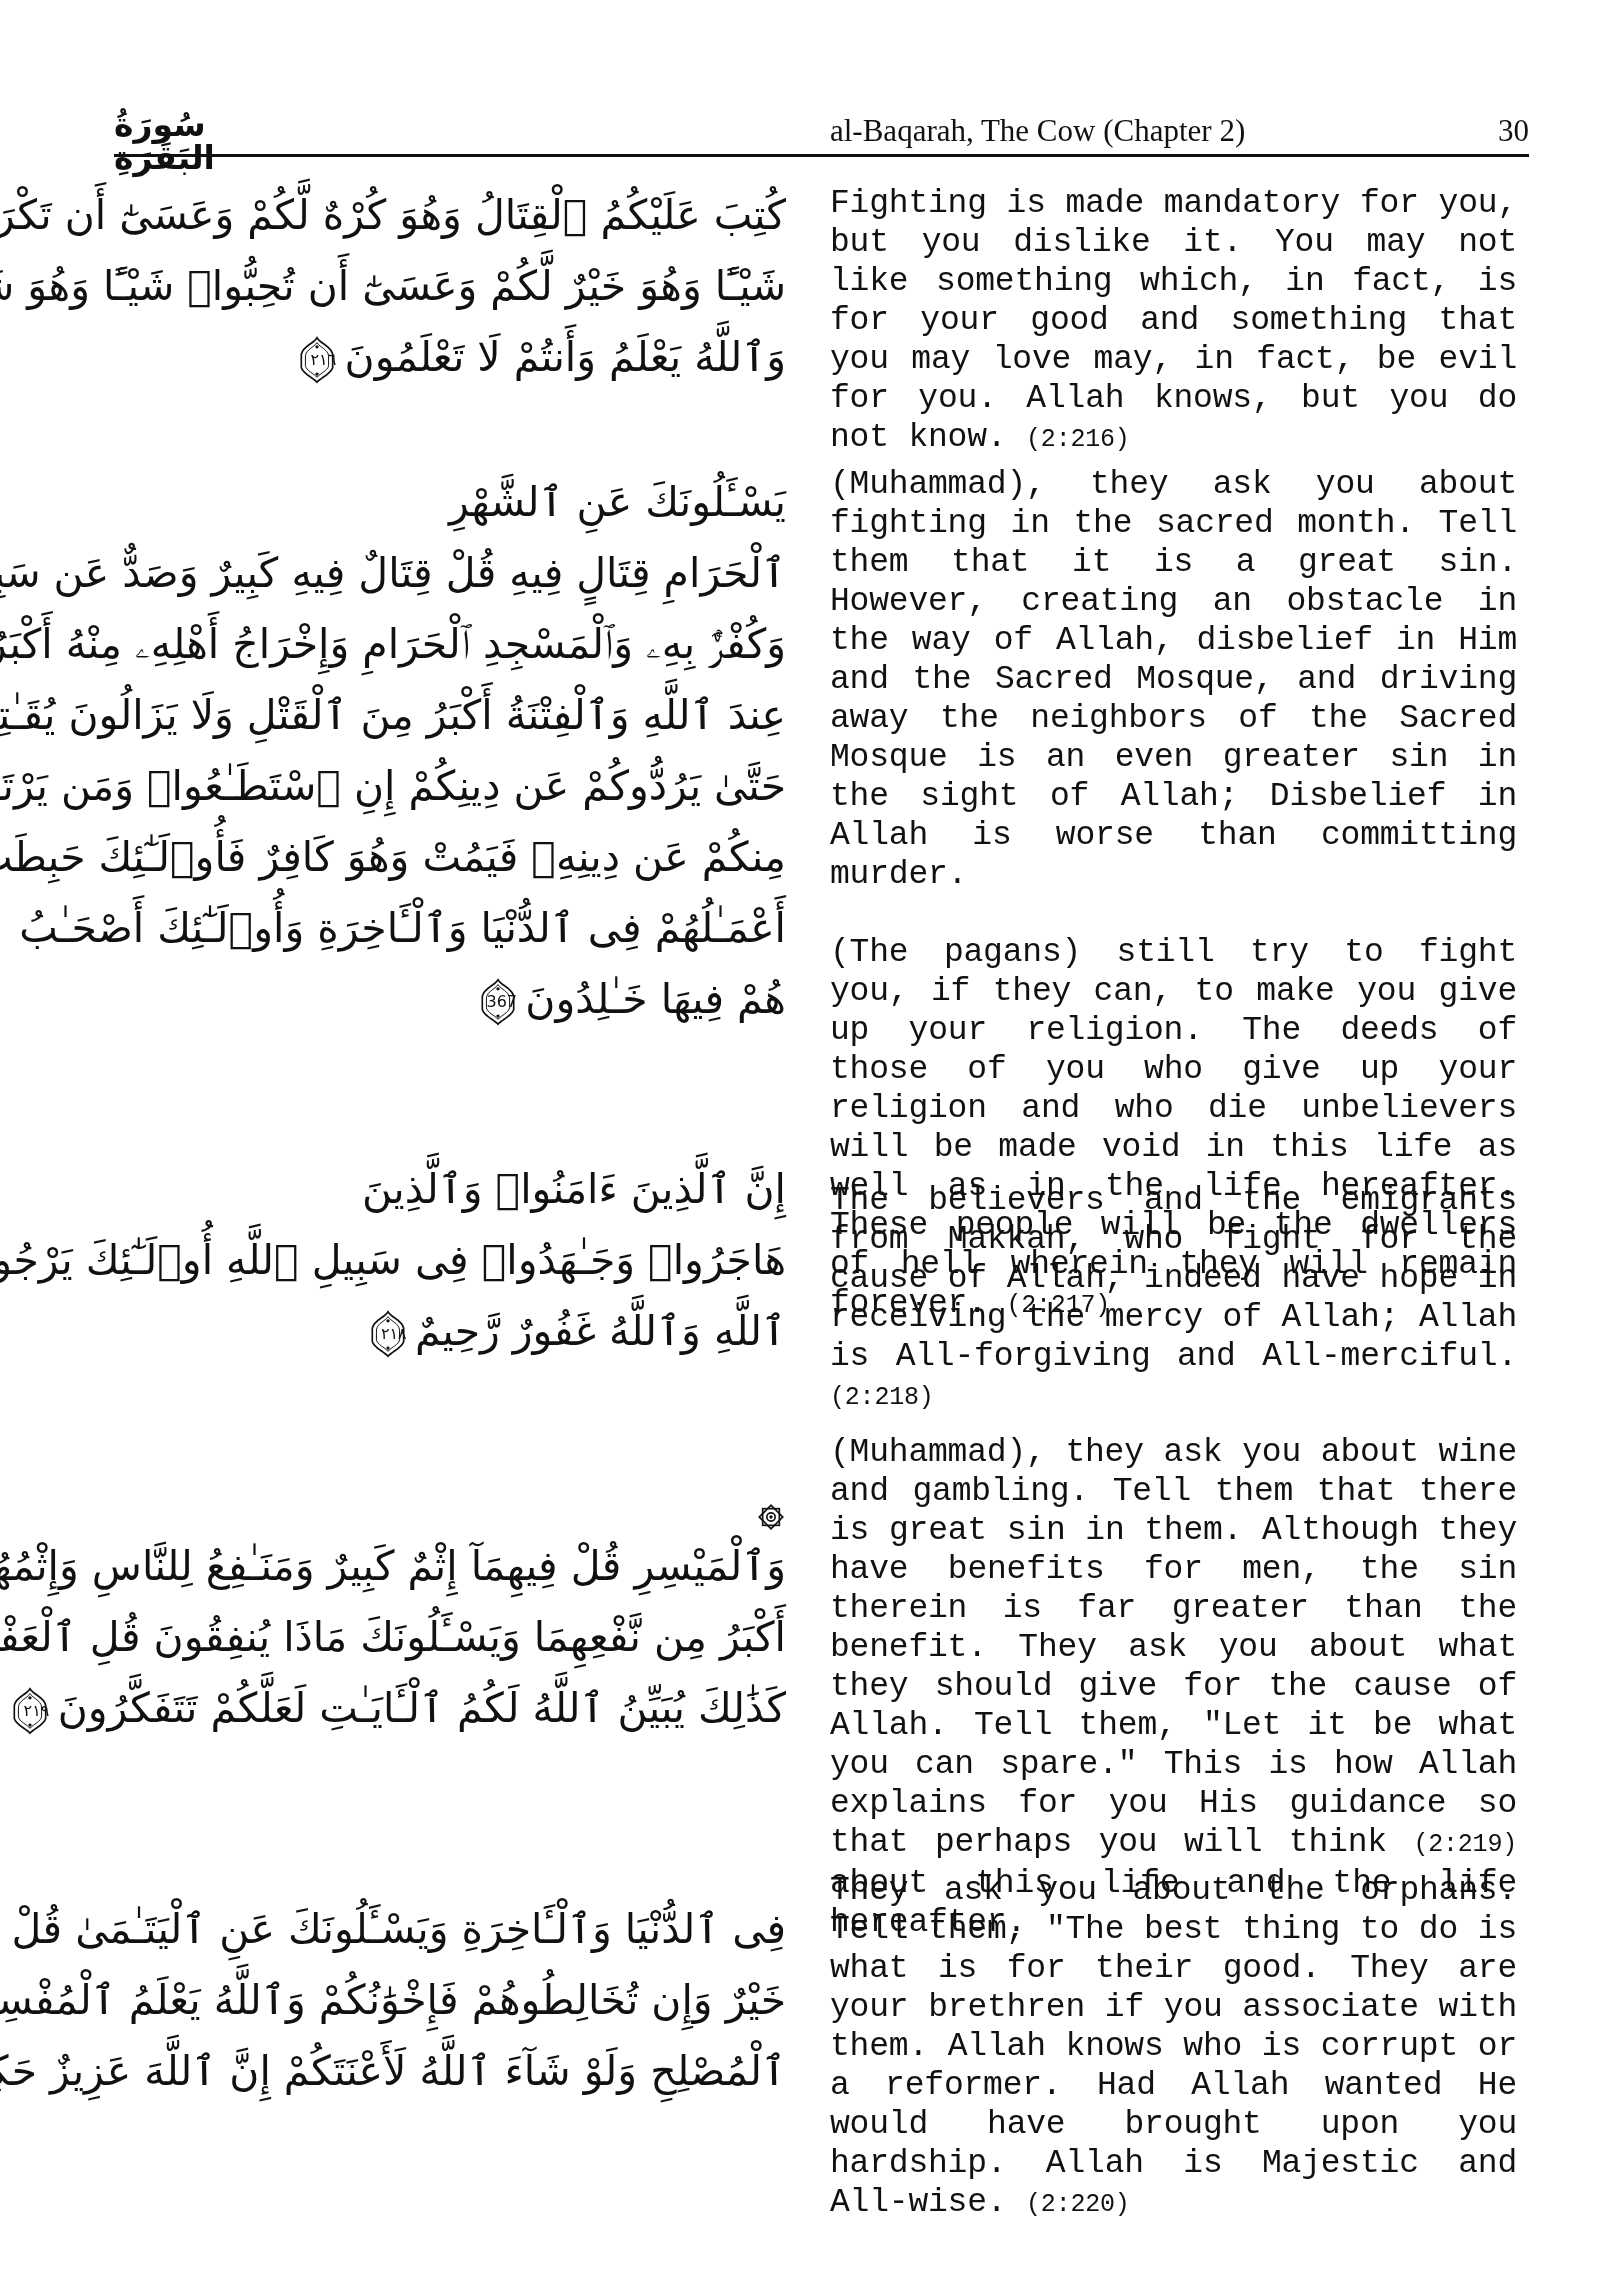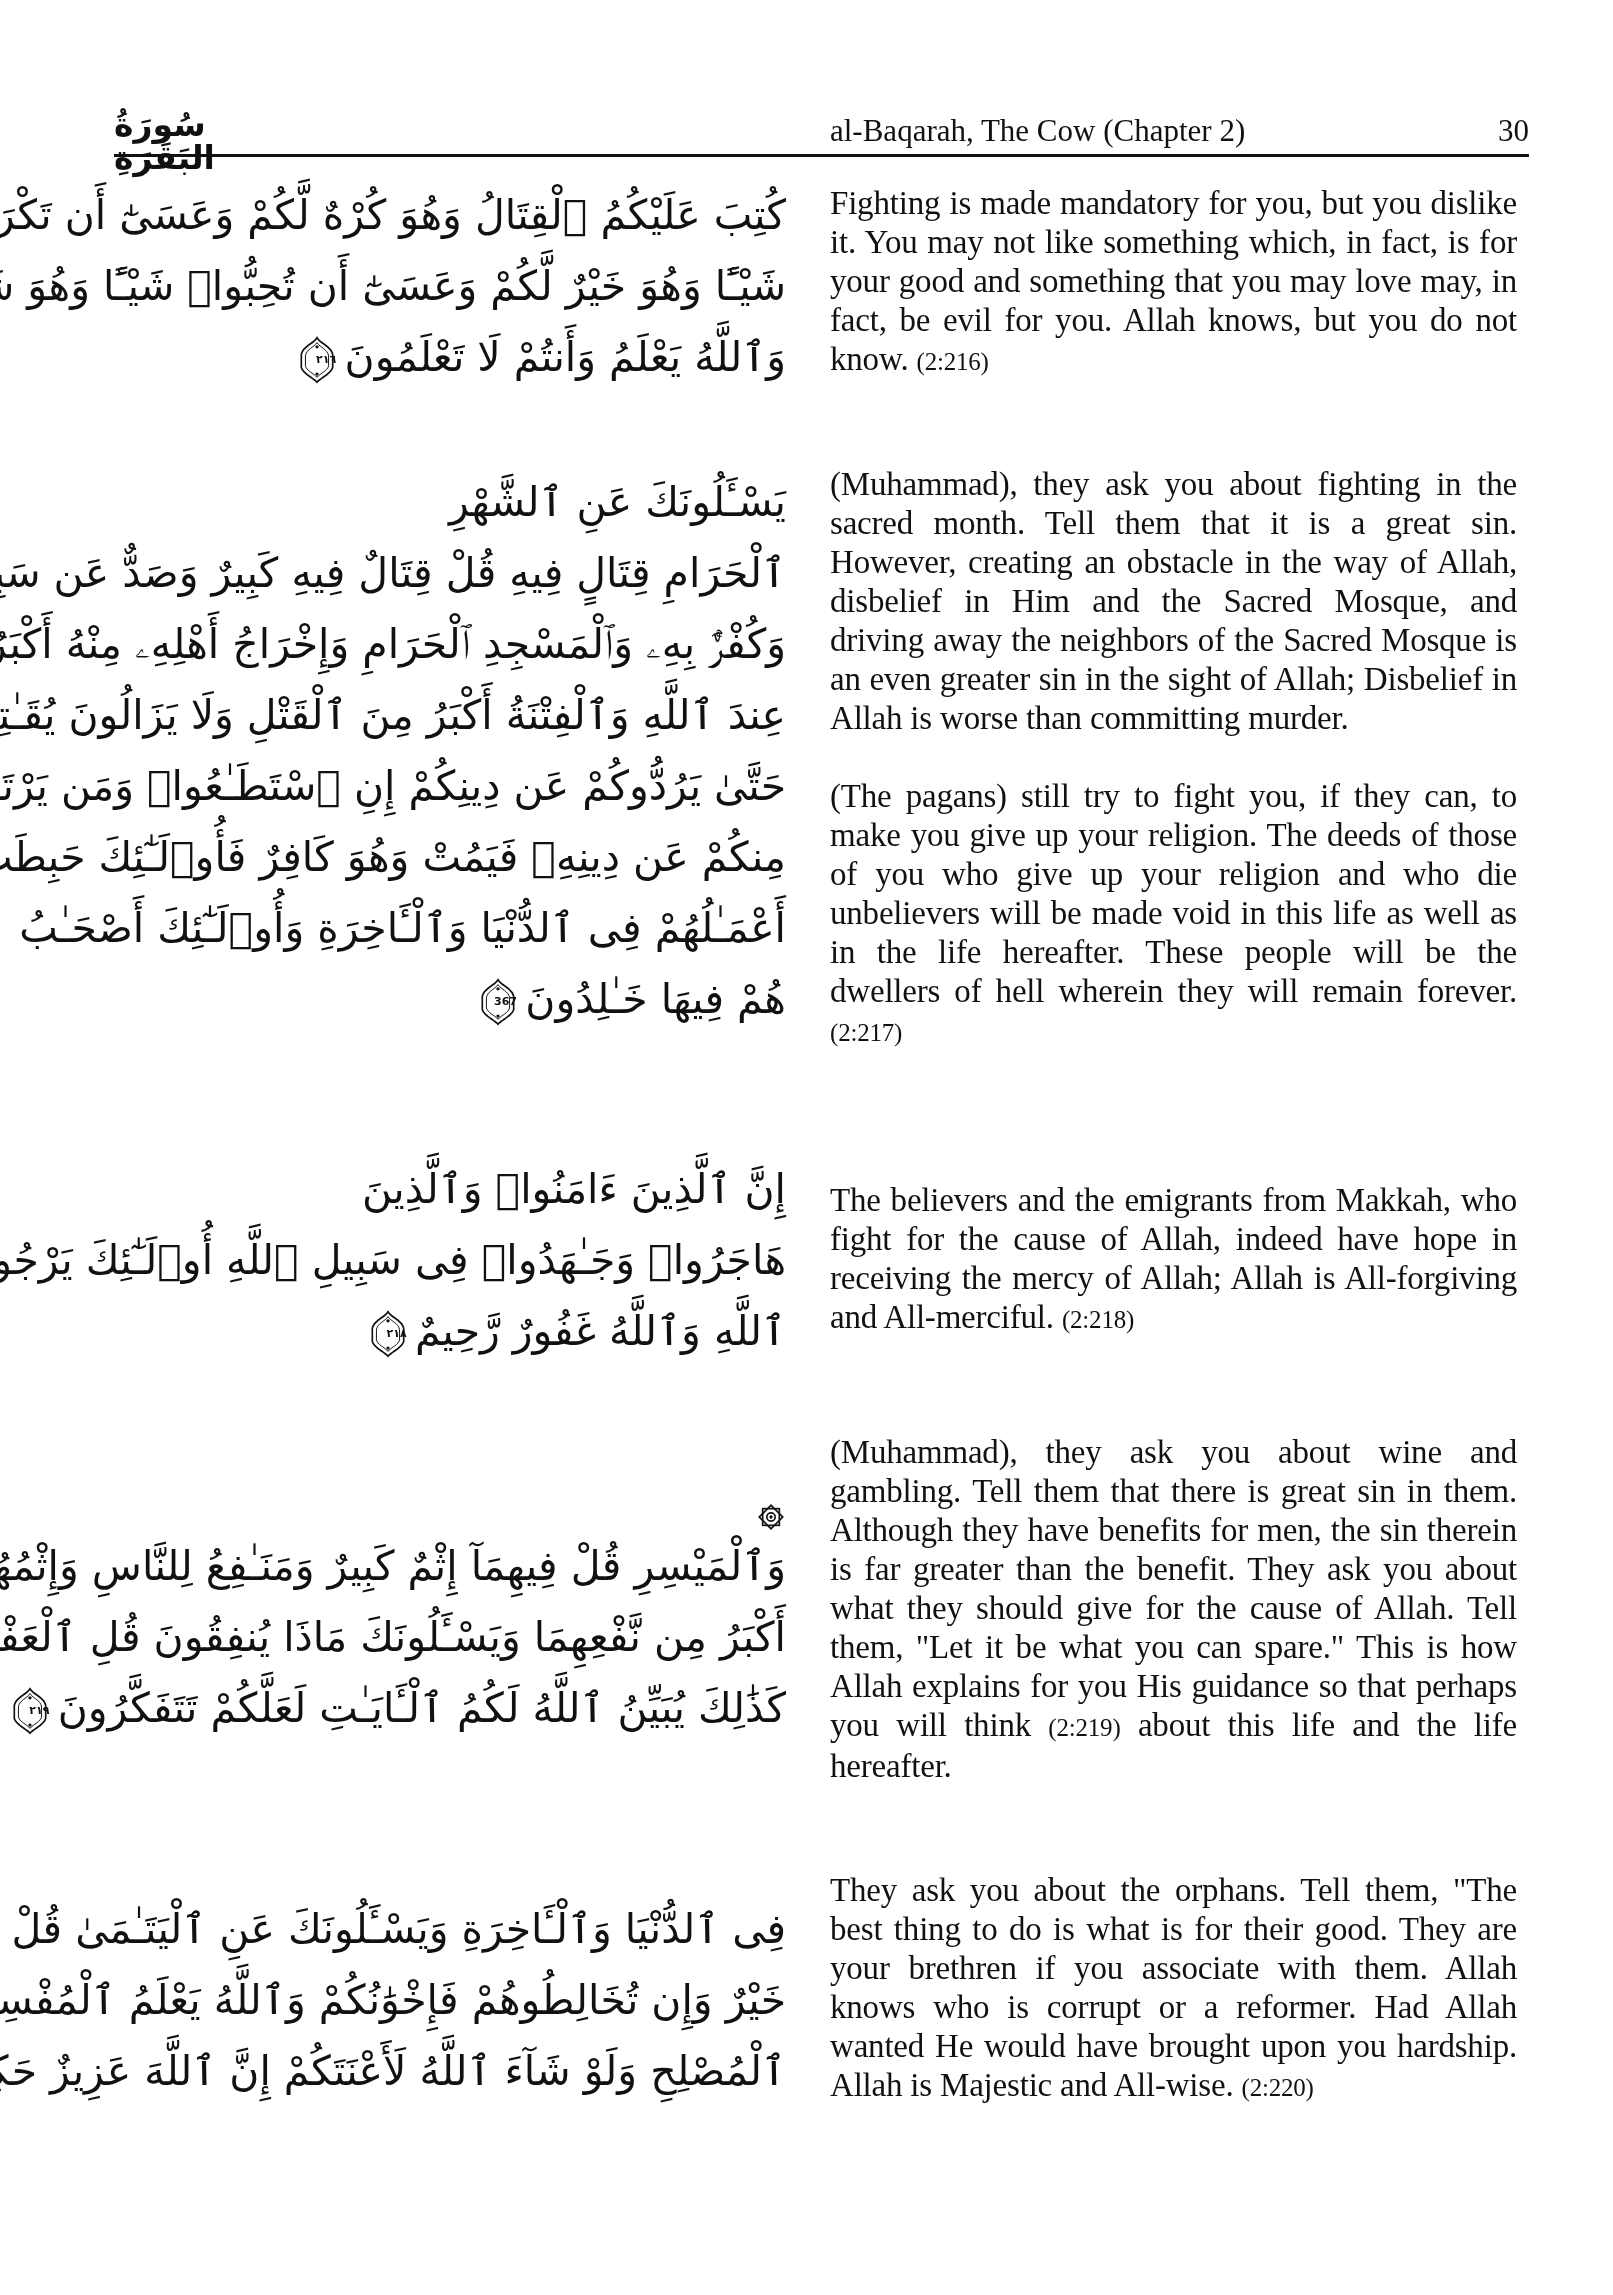--- a/index.html
+++ b/index.html
@@ -31,25 +31,25 @@
       font-family: "DejaVu Sans", sans-serif; font-size: 41px; line-height: 71px;
     }
     .arabic .line { display: block; white-space: nowrap; text-align: right; }
     .ayah-marker {
       display: inline-block; width: 38px; height: 48px; vertical-align: middle;
       margin: 0 8.3px; position: relative;
     }
     .ayah-marker svg { width: 38px; height: 48px; display: block; }
     .ayah-marker .num {
       position: absolute; left: 0; top: 13.2px; width: 38px; text-align: center;
-      font-family: "DejaVu Sans", sans-serif; font-size: 11px; font-weight: bold; line-height: 21.5px; direction: rtl;
+      font-family: "DejaVu Sans", sans-serif; font-size: 16px; font-weight: normal; line-height: 21.5px; direction: rtl;
     }
     .english {
       position: absolute; left: 830px; width: 687px;
-      font-family: Liberation Serif, serif; font-size: 33px; line-height: 39px;
+      font-family: Liberation Mono, monospace; font-size: 33px; line-height: 39px;
       text-align: justify; letter-spacing: -0.2px;
     }
     .english p { margin: 0 0 39px 0; }
     .ref { font-size: 25px; }
     .rub-icon { display: inline-block; width: 30px; height: 30px; vertical-align: middle; margin-left: 6.6px; }
   </style>
 </head>
 <body>
 
 <div class="page">

